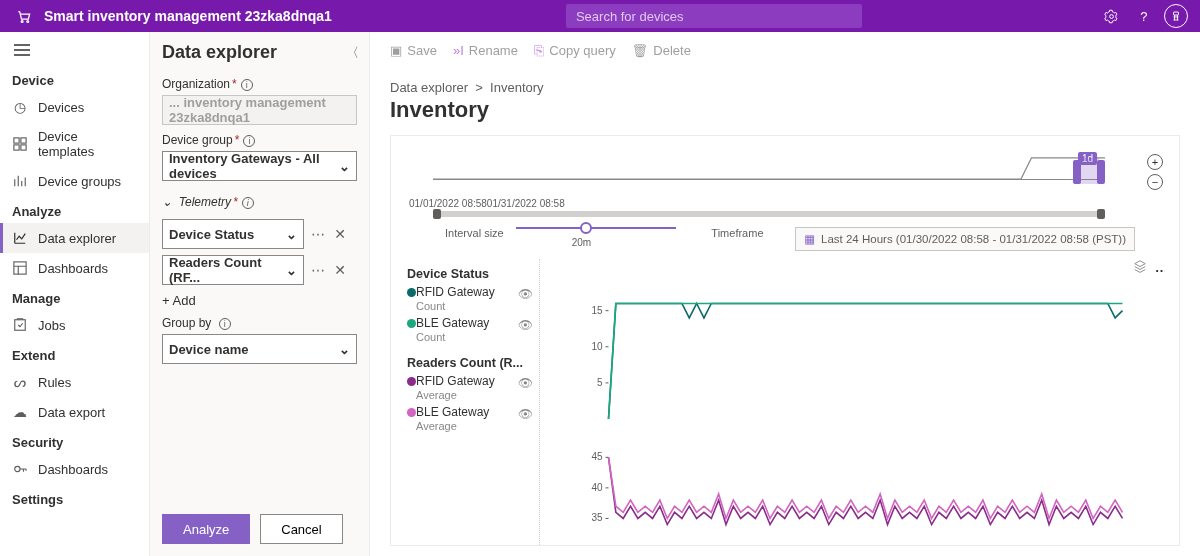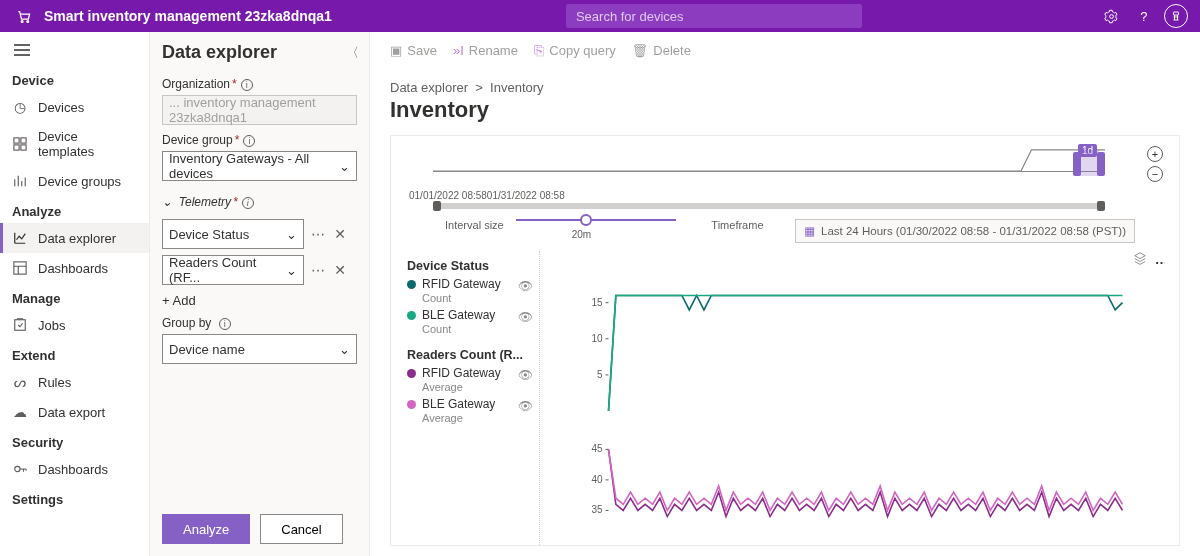--- a/index.html
+++ b/index.html
@@ -25,42 +25,42 @@
   .leftnav .item.active::before { content:""; position:absolute; left:0; top:0; bottom:0; width:3px; background:#8661c5; }
   .leftnav .nav-icon { width:16px; height:16px; display:flex; align-items:center; justify-content:center; color:#605e5c; font-size:14px; }
 
   
   .explorer { width:220px; background:#faf9f8; border-right:1px solid #edebe9; padding:10px 12px 0; display:flex; flex-direction:column; position:relative; }
   .explorer h2 { font-size:18px; font-weight:600; margin-bottom:6px; }
   .explorer .collapse { position:absolute; right:10px; top:12px; cursor:pointer; color:#605e5c; }
   .explorer label.fld { display:block; font-size:12px; color:#323130; margin:8px 0 4px; }
   .explorer label.fld .req { color:#a4262c; margin-left:2px; }
   .explorer label.fld .info { display:inline-block; width:12px; height:12px; border:1px solid #605e5c; border-radius:50%; font-size:9px; text-align:center; line-height:11px; margin-left:4px; color:#605e5c; }
-  .explorer .select, .explorer .input { width:100%; height:30px; border:1px solid #8a8886; background:#fff; padding:0 6px; font-size:13px; color:#323130; display:flex; align-items:center; justify-content:space-between; cursor:pointer; }
+  .explorer .select, .explorer .input { width:100%; height:30px; border:1px solid #8a8886; background:#fff; padding:0 6px; font-size:13px; color:#323130; display:flex; align-items:center; justify-content:space-between; cursor:pointer;font-weight:bold; }
   .explorer .input.disabled { background:#f3f2f1; color:#a19f9d; border-color:#c8c6c4; cursor:default; }
   .explorer .telemetry-row { display:flex; align-items:center; gap:6px; margin-top:6px; }
   .explorer .telemetry-row .select { flex:0 0 142px; }
   .explorer .icon-sm { width:16px; height:16px; display:flex; align-items:center; justify-content:center; color:#605e5c; cursor:pointer; font-size:14px; }
   .explorer .add { margin-top:8px; color:#323130; cursor:pointer; font-size:13px; }
   .explorer .footer { margin-top:auto; padding:14px 0 12px; display:flex; gap:10px; }
   .explorer .btn { height:30px; padding:0 20px; font-size:13px; border:1px solid #8a8886; background:#fff; cursor:pointer; }
   .explorer .btn.primary { background:#8661c5; border-color:#8661c5; color:#fff; }
 
   
   .content { flex:1; display:flex; flex-direction:column; overflow:hidden; }
   .toolbar { height:38px; display:flex; align-items:center; gap:16px; padding:0 20px; color:#a19f9d; font-size:13px; border-bottom:1px solid #fff; }
   .toolbar .tool { display:flex; align-items:center; gap:5px; cursor:pointer; }
   .toolbar .tool .ticon { font-size:13px; }
   .crumbs { padding:10px 20px 0; font-size:13px; color:#605e5c; }
   .crumbs a { color:#605e5c; text-decoration:none; }
   .content h1 { font-size:22px; font-weight:600; padding:2px 20px 12px; }
 
   
   .card { margin:0 20px 10px; border:1px solid #edebe9; padding:10px 14px 0; position:relative; flex:1; display:flex; flex-direction:column; overflow:hidden;}
-  .range-viz { position:relative; height:44px; }
+  .range-viz { position:relative; height:44px;margin-top:8px; }
   .range-viz .mini { position:absolute; left:28px; right:60px; top:0; height:26px; border-bottom:1px solid #8a8886; }
   .range-viz .mini svg { width:100%; height:100%; }
   .range-viz .badge1d { position:absolute; right:68px; top:-2px; background:#8661c5; color:#fff; font-size:10px; padding:1px 4px; border-radius:2px; }
   .range-viz .handle { position:absolute; width:8px; height:24px; top:6px; background:#8661c5; border-radius:2px; cursor:ew-resize;}
   .range-viz .handle.right { right:60px; }
   .range-viz .handle.left { right:84px; }
   .range-viz .sel { position:absolute; right:66px; width:20px; top:4px; height:26px; background:rgba(134,97,197,.25); }
   .range-viz .zoom { position:absolute; right:2px; top:0; display:flex; flex-direction:column; gap:4px; }
   .range-viz .zoom span { width:16px; height:16px; border:1px solid #605e5c; border-radius:50%; font-size:11px; display:flex; align-items:center; justify-content:center; cursor:pointer; }
   .range-labels { display:flex; font-size:10px; color:#605e5c; padding:0 60px 0 4px; }
@@ -69,21 +69,21 @@
 
   .controls { display:flex; padding:10px 30px 8px 40px; font-size:11px; color:#605e5c; }
   .controls .slider { width:160px; height:2px; background:#8661c5; margin:0 12px; position:relative; }
   .controls .slider .thumb { position:absolute; left:64px; top:-5px; width:12px; height:12px; border:2px solid #8661c5; background:#fff; border-radius:50%; }
   .controls .slabel { position:absolute; left:56px; top:10px; font-size:10px; }
   .controls .tf { margin-left:auto; display:flex; align-items:center; gap:6px; border:1px solid #c8c6c4; padding:4px 8px; background:#faf9f8; font-size:11.5px; }
 
   .chart-body { display:flex; flex:1; overflow:hidden; }
   .legend { width:135px; padding:4px 0 0 2px; font-size:12px; border-right:1px dotted #d2d0ce;}
   .legend .grp { font-weight:600; margin:4px 0 4px; font-size:12.5px; }
-  .legend .li { display:flex; align-items:flex-start; gap:6px; margin:3px 0; position:relative;}
+  .legend .li { display:flex; align-items:flex-start; margin:3px 0; position:relative;}
   .legend .dot { width:9px; height:9px; border-radius:50%; margin-top:3px; flex:0 0 9px;}
   .legend .txt { line-height:14px; }
   .legend .sub { color:#8a8886; font-size:11px; }
   .legend .eye { position:absolute; right:6px; top:2px; color:#8a8886; cursor:pointer; font-size:12px;}
   .chart-area { flex:1; position:relative; }
   .chart-area .layers { position:absolute; right:18px; top:0; color:#8a8886; cursor:pointer; }
   .chart-area .more { position:absolute; right:-4px; top:4px; cursor:pointer; font-weight:bold; letter-spacing:1px;}
   .chart-area svg { width:100%; }
   .ytick { font-size:10px; fill:#605e5c; }
 </style>

